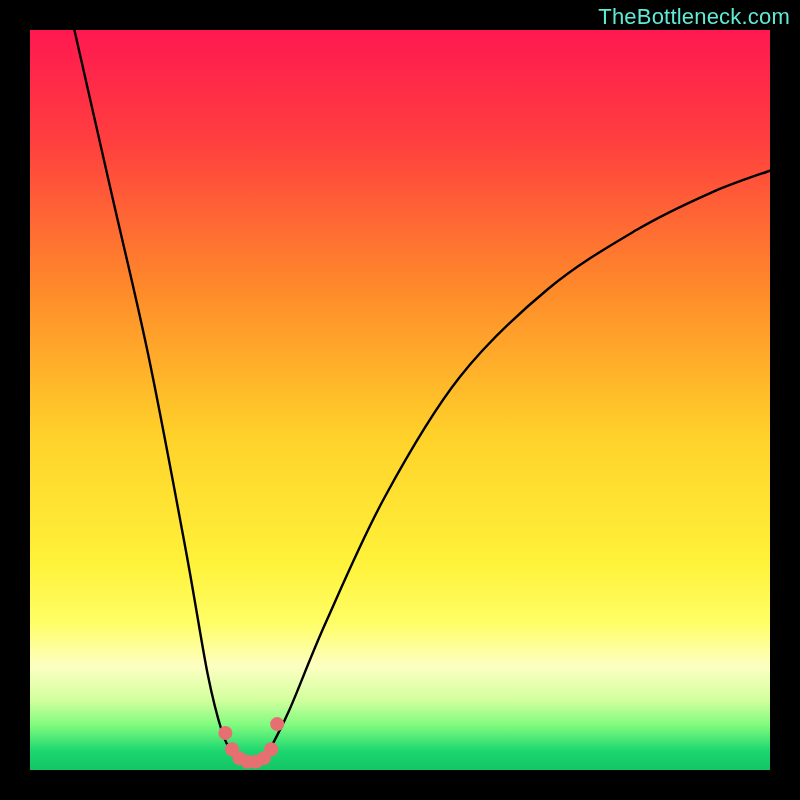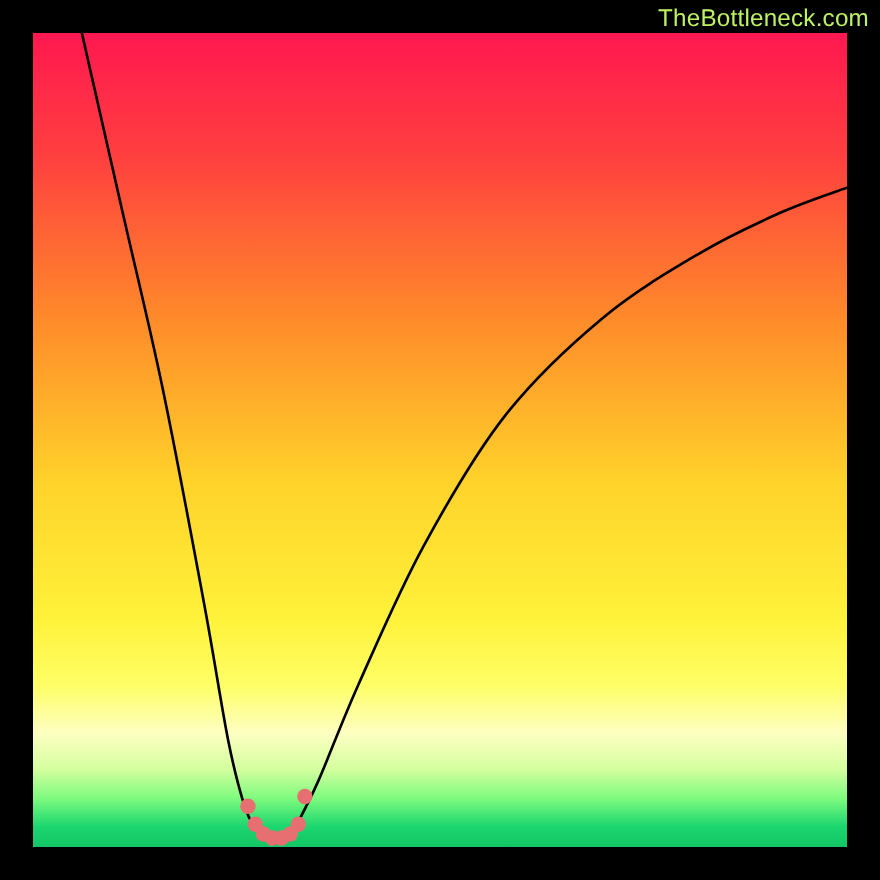--- a/index.html
+++ b/index.html
@@ -14,21 +14,21 @@
   .stage {
     position: relative;
     width: 800px;
     height: 800px;
     background: #000000;
   }
   .watermark {
     position: absolute;
     top: 4px;
     right: 10px;
-    color: #bef264;
+    color: #5eead4;
     font-size: 22px;
     font-weight: 500;
     letter-spacing: 0.2px;
     z-index: 10;
   }
   svg.plot {
     position: absolute;
     left: 30px;
     top: 30px;
     width: 740px;

